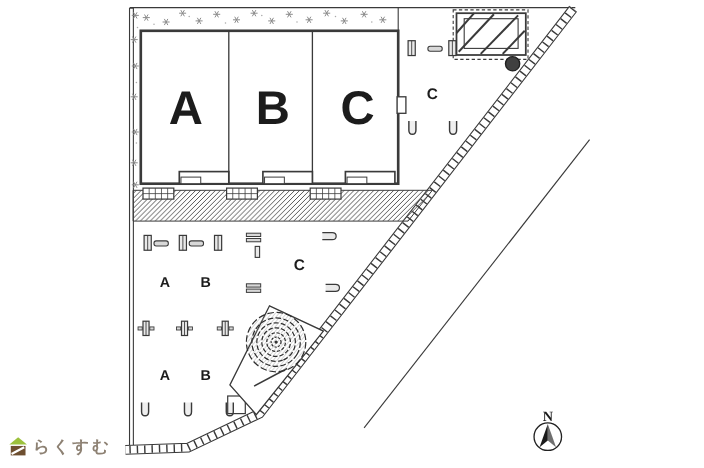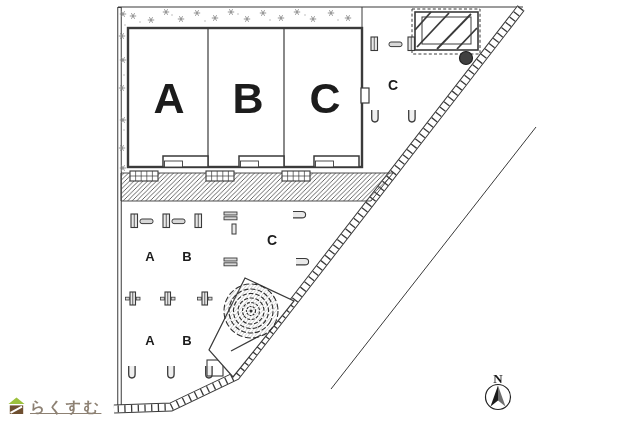--- a/index.html
+++ b/index.html
@@ -1,21 +1,21 @@
 <!DOCTYPE html>
 <html><head>
 <meta charset="utf-8">
 <style>
   html,body{margin:0;padding:0;background:#ffffff;}
   .stage{position:relative;width:640px;height:425px;background:#ffffff;overflow:hidden;
          font-family:"Liberation Sans",sans-serif;}
   .plan-svg{position:absolute;left:0;top:0;}
   .logo{position:absolute;left:8px;top:397px;display:flex;align-items:center;gap:5px;}
   .logo-text{font-size:15px;line-height:1;letter-spacing:2.5px;color:#8d8173;font-weight:600;
-             font-family:"Liberation Sans",sans-serif;text-decoration:underline;}
+             font-family:"Liberation Sans",sans-serif;}
 </style>
 </head>
 <body>
 
 <div class="stage">
 
 <svg class="plan-svg" width="640" height="425" viewBox="0 0 640 425">
   <defs>
     <pattern id="hatch" width="4.5" height="4.5" patternUnits="userSpaceOnUse">
       <line x1="0" y1="4.5" x2="4.5" y2="0" stroke="#555555" stroke-width="0.9"></line>

